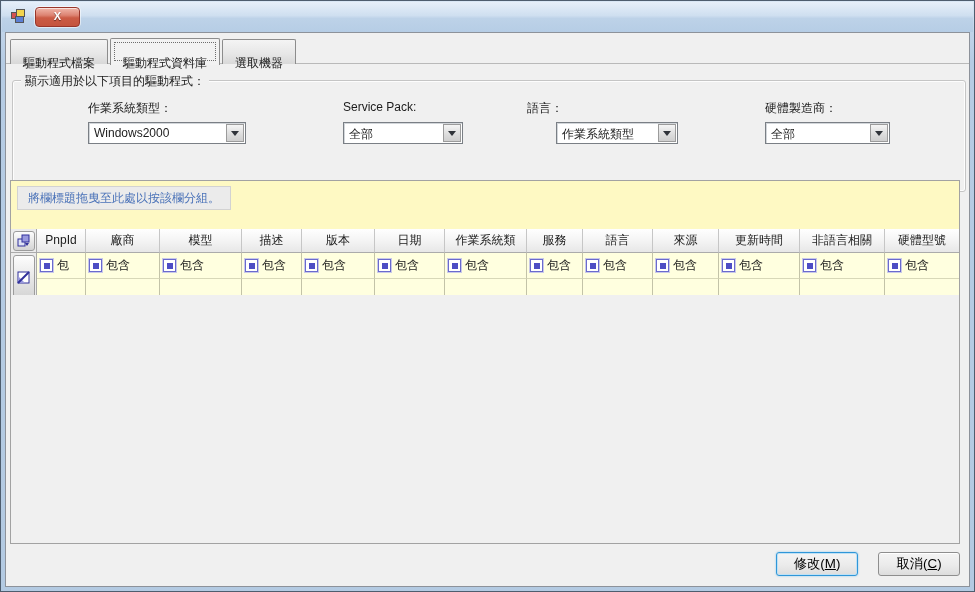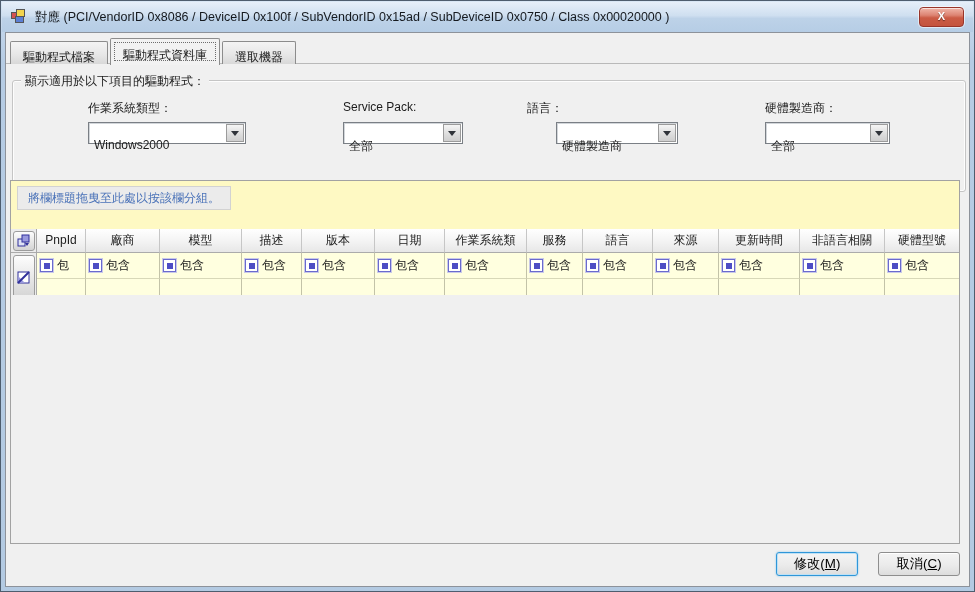--- a/index.html
+++ b/index.html
@@ -25,36 +25,36 @@
     box-shadow:0 0 0 1px rgba(255,255,255,.55), inset 0 1px 0 rgba(255,255,255,.6);
     color:#fff; font-weight:bold; font-size:11px; line-height:17px; text-align:center;
     text-shadow:0 1px 1px rgba(0,0,0,.5); cursor:default; }
 
   
   .client { position:absolute; left:4px; right:4px; top:31px; bottom:4px;
     background:#f0f0f0; border:1px solid #8d929a; }
 
   
   .tabstrip { position:absolute; left:4px; top:4px; height:27px; display:flex; align-items:flex-end; z-index:3; }
-  .tab { height:23px; padding:4px 12px; margin-right:2px; line-height:22px;
+  .tab { height:23px; padding:12px 12px; margin-right:2px; line-height:22px;
     background:linear-gradient(180deg,#f4f4f4 0,#e6e6e6 60%,#d8d8d8 100%);
     border:1px solid #8c8c8c; border-bottom:none; border-radius:2px 2px 0 0; cursor:default; }
   .tab.active { height:27px; line-height:25px; background:#f2f2f2; position:relative; z-index:4;
     margin-bottom:-1px; }
   .tab.active .focus-rect { position:absolute; inset:3px 3px 4px 3px; border:1px dotted #6d6d6d; pointer-events:none; }
   .tabline { position:absolute; left:0; right:0; top:30px; height:1px; background:#8c8c8c; opacity:.55; }
 
   
   .groupbox { position:absolute; left:6px; top:47px; width:954px; height:112px;
     border:1px solid #c5c5c5; border-radius:3px; box-shadow:inset 0 0 0 1px #fdfdfd; }
   .groupbox-label { position:absolute; top:-8px; left:8px; background:#f0f0f0; padding:0 4px; }
   .field-label { position:absolute; white-space:nowrap; }
   .combo { position:absolute; height:22px; background:#fff; border:1px solid #7a7f85;
     box-shadow:inset 1px 1px 0 #d2d6da; cursor:default; }
-  .combo .val { position:absolute; left:5px; top:3px; right:22px; white-space:nowrap; overflow:hidden;margin-top:12px; }
+  .combo .val { position:absolute; left:5px; top:3px; right:22px; white-space:nowrap; overflow:hidden; }
   .combo .dd-btn { position:absolute; right:1px; top:1px; bottom:1px; width:18px;
     background:linear-gradient(180deg,#f5f5f5 0,#dcdcdc 60%,#cfcfcf 100%);
     border:1px solid #9b9b9b; display:flex; align-items:center; justify-content:center; }
   .arrow-down { width:0; height:0; border-left:4px solid transparent; border-right:4px solid transparent;
     border-top:5px solid #30343a; }
 
   
   .grid { position:absolute; left:4px; top:147px; width:950px; height:364px;
     border:1px solid #a2a2a2; background:#f0f0f0; }
   .group-panel { height:48px; background:#fef9c3; position:relative; }
@@ -100,21 +100,20 @@
 <body>
 
 <div class="window">
 
   <div class="titlebar">
     <span class="app-icon">
         <i class="r"></i>
         <i class="y"></i>
         <i class="b"></i>
       </span>
-    <span class="title-text">對應 (PCI/VendorID 0x8086 / DeviceID 0x100f / SubVendorID 0x15ad / SubDeviceID 0x0750 / Class 0x00020000 )</span>
     <span class="close-btn"><span>X</span></span>
   </div>
 
   <div class="client">
 
     <div class="tabline"></div>
     <div class="tabstrip">
       <div class="tab"><span>驅動程式檔案</span></div>
       <div class="tab active"><span>驅動程式資料庫</span><span class="focus-rect"></span></div>
       <div class="tab"><span>選取機器</span></div>
@@ -134,21 +133,21 @@
       <span class="field-label" style="left:330px; top:19px;">Service Pack:</span>
       <div class="combo" style="left:330px; top:41px; width:120px;">
         <span class="val">全部</span>
         <span class="dd-btn">
             <span class="arrow-down"></span>
           </span>
       </div>
 
       <span class="field-label" style="left:514px; top:19px;">語言：</span>
       <div class="combo" style="left:543px; top:41px; width:122px;">
-        <span class="val">硬體製造商</span>
+        <span class="val">作業系統類型</span>
         <span class="dd-btn">
             <span class="arrow-down"></span>
           </span>
       </div>
 
       <span class="field-label" style="left:752px; top:19px;">硬體製造商：</span>
       <div class="combo" style="left:752px; top:41px; width:125px;">
         <span class="val">全部</span>
         <span class="dd-btn">
             <span class="arrow-down"></span>

